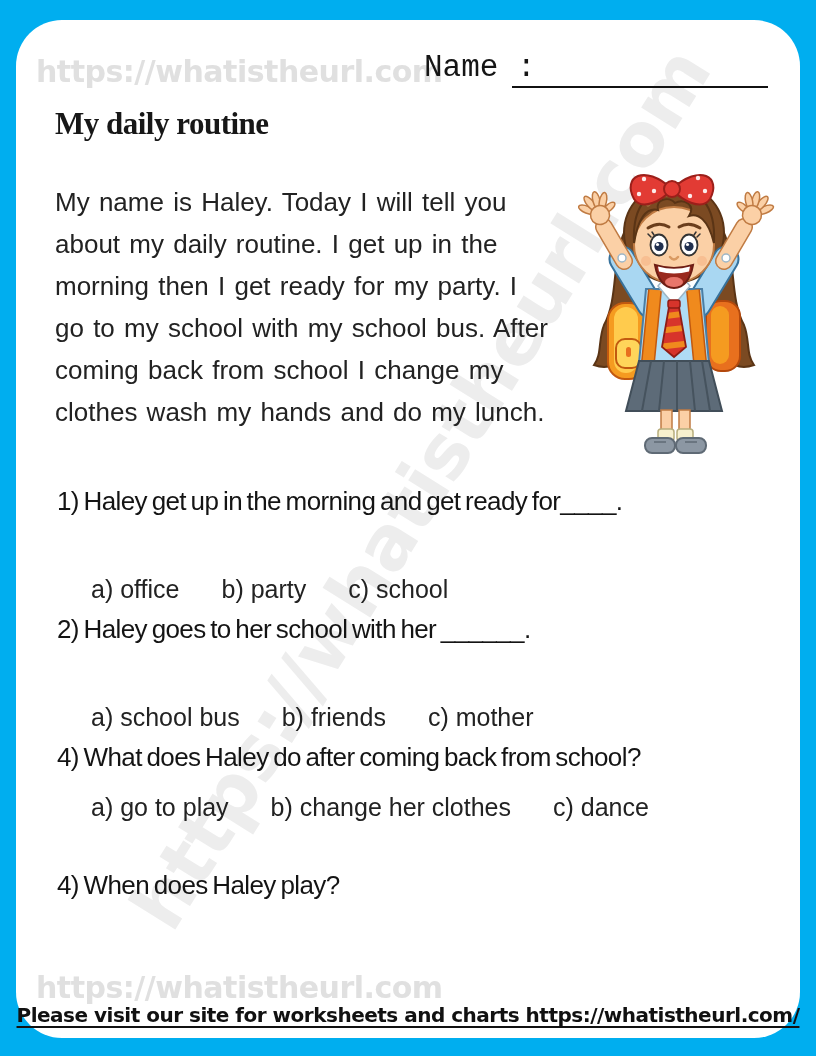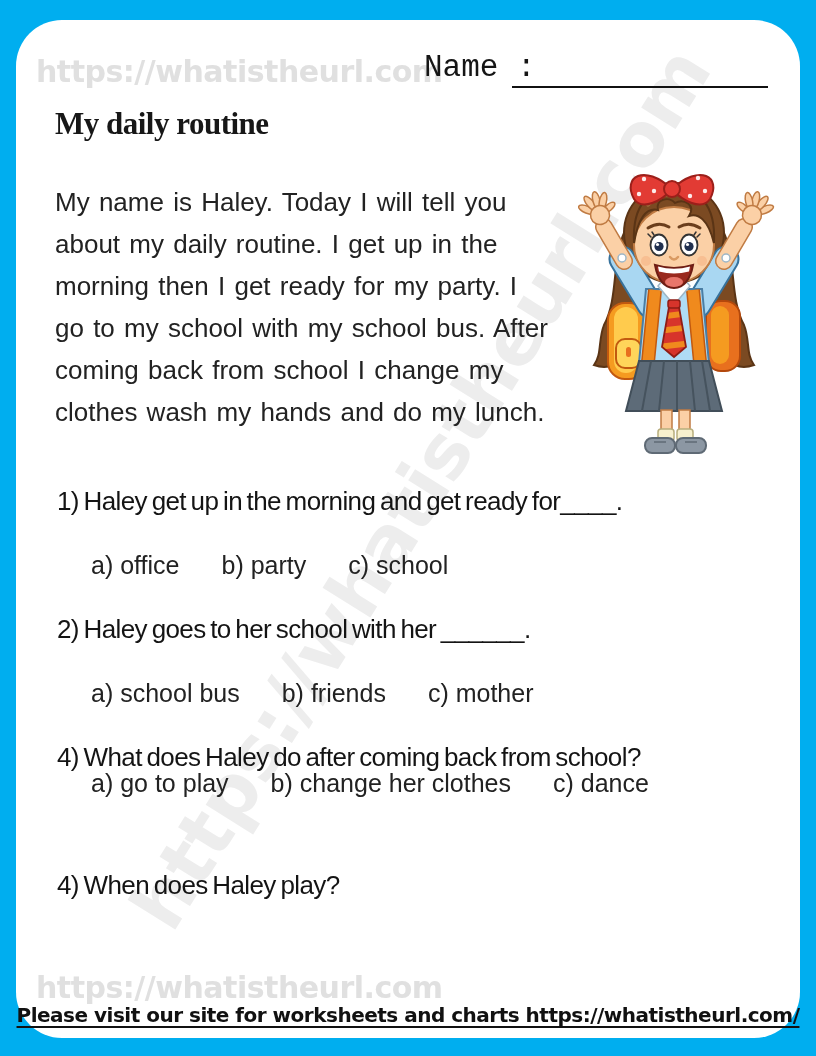--- a/index.html
+++ b/index.html
@@ -47,21 +47,21 @@
   }
   .girl{position:absolute;left:558px;top:155px;width:236px;height:306px;z-index:2;}
   .question{position:absolute;left:57px;z-index:3;}
   .q-prompt{
     font-family:"Liberation Sans",sans-serif;font-weight:normal;
     font-size:26px;color:#141414;letter-spacing:-0.6px;word-spacing:-2px;
     white-space:nowrap;
   }
   .q-options{
     position:absolute;left:91px;z-index:3;display:flex;gap:42px;
-    font-size:25px;color:#222;white-space:nowrap;
+    font-size:25px;color:#222;white-space:nowrap;margin-top:24px;
   }
   .q0{top:486px;} .o0{top:551px;}
   .q1{top:614px;} .o1{top:679px;}
   .q2{top:742px;} .o2{top:769px;}
   .q3{top:870px;} .o3{top:935px;}
   .footer{
     position:absolute;left:0;top:1003px;width:816px;text-align:center;z-index:3;
   }
   .footer a{
     font-family:"DejaVu Sans",sans-serif;font-weight:bold;

